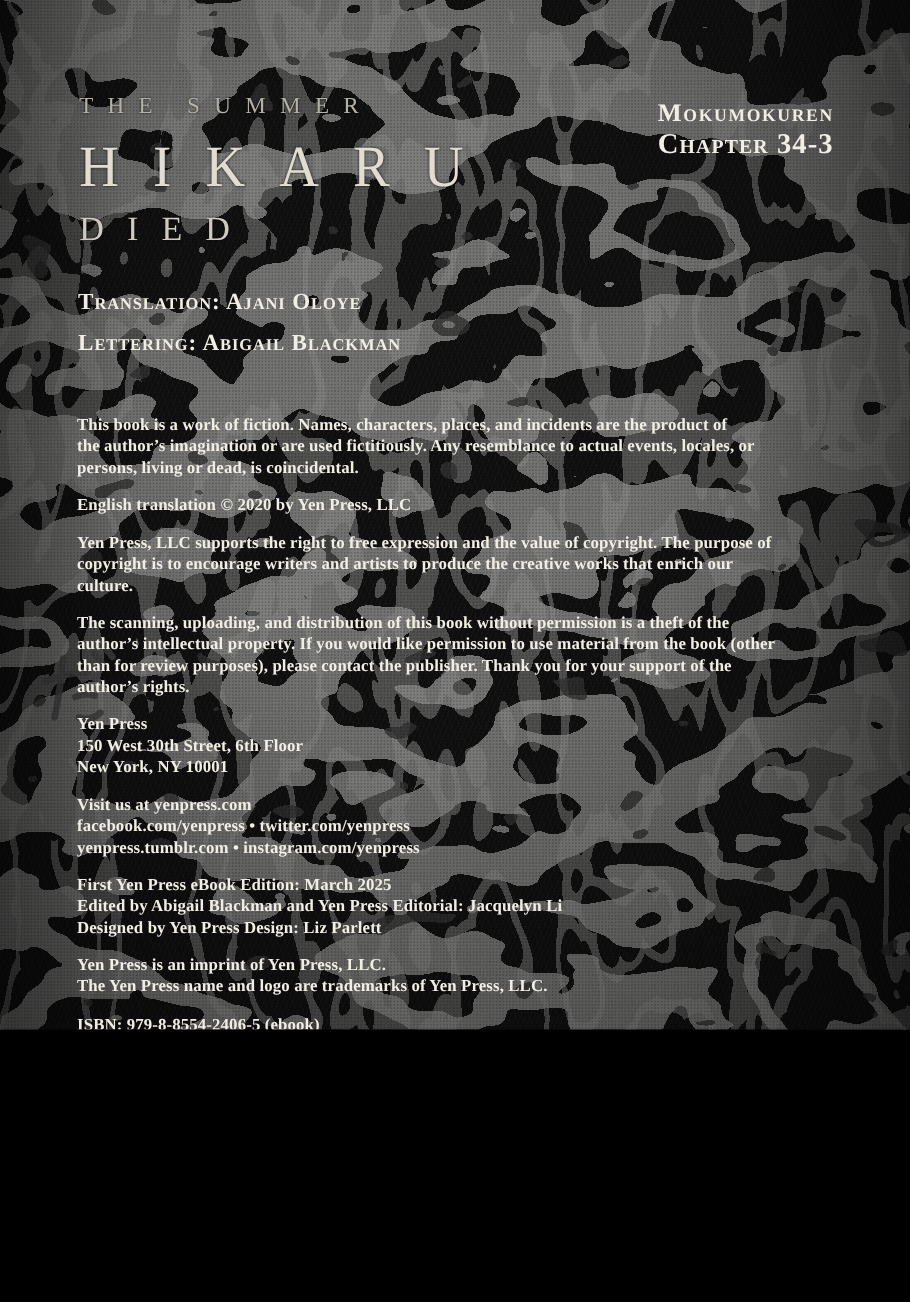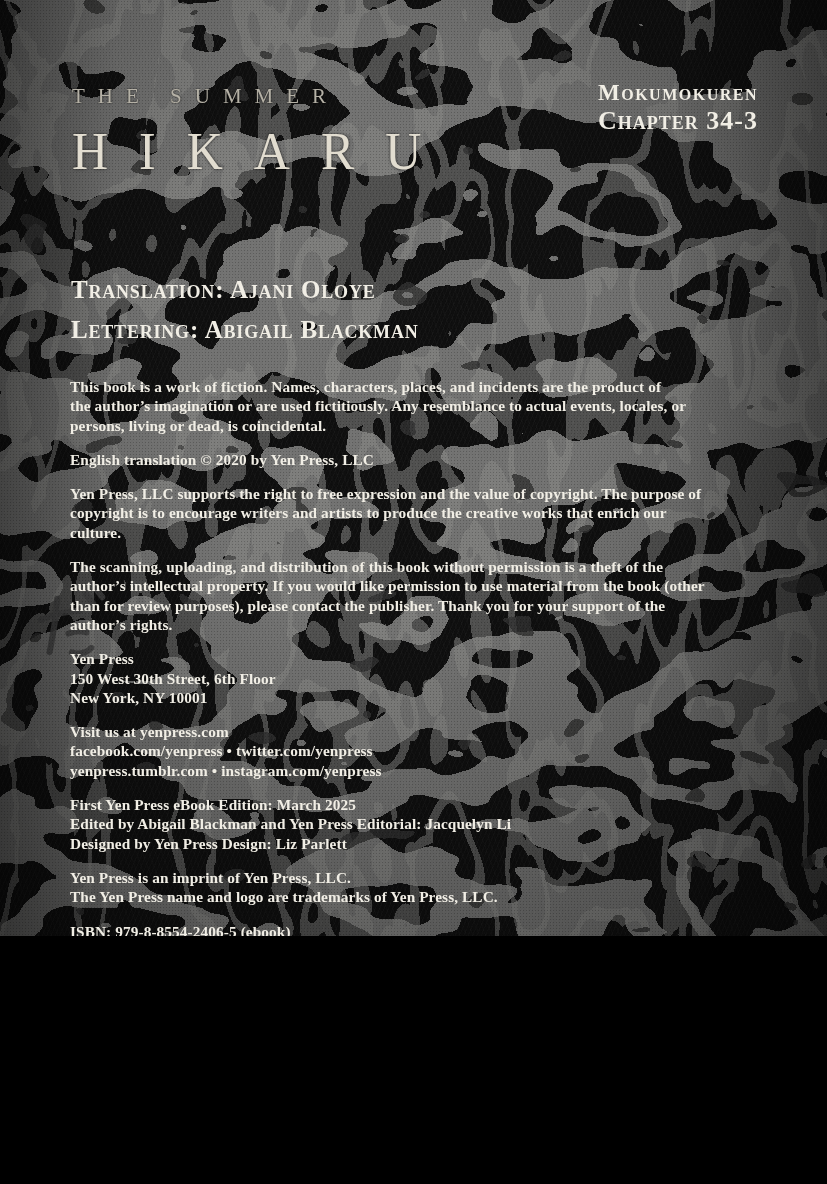--- a/index.html
+++ b/index.html
@@ -83,43 +83,43 @@
     top: 190px;
     font-size: 31px;
     letter-spacing: 21px;
     color: var(--subtitle_color, #cfcabd);
     text-shadow: 0 0 2px rgba(0,0,0,0.8);
     white-space: nowrap;
   }
   
   .right-block {
     position: absolute;
-    top: 80px;
+    top: 90px;
     right: 69px;
     text-align: center;
     font-variant: small-caps;
     font-weight: 700;
     white-space: nowrap;
   }
   .author-name {
     font-size: 23px;
     letter-spacing: 1.5px;
   }
   .chapter-label {
     font-size: 26px;
     letter-spacing: 1px;
   }
   
   .credits {
     position: absolute;
     left: 71px;
-    top: 276px;
+    top: 262px;
     font-variant: small-caps;
     font-weight: 700;
-    font-size: 25px;
+    font-size: 21px;
     letter-spacing: 0.8px;
     white-space: nowrap;
   }
   .credit-line + .credit-line {
     margin-top: 12px;
   }
   
   .colophon {
     position: absolute;
     left: 70px;
@@ -182,20 +182,21 @@
   </svg>
 
   <div class="overlay-hatch"></div>
   <div class="overlay-halftone"></div>
   <div class="overlay-vignette"></div>
 
   <div class="content">
 
     <div class="title-top">THE SUMMER</div>
     <div class="title-main">HIKARU</div>
+    <div class="title-bottom">DIED</div>
 
     <div class="right-block">
       <div class="author-name">Mokumokuren</div>
       <div class="chapter-label">Chapter 34-3</div>
     </div>
 
     <div class="credits">
       <div class="credit-line">Translation: Ajani Oloye</div>
       <div class="credit-line">Lettering: Abigail Blackman</div>
     </div>

